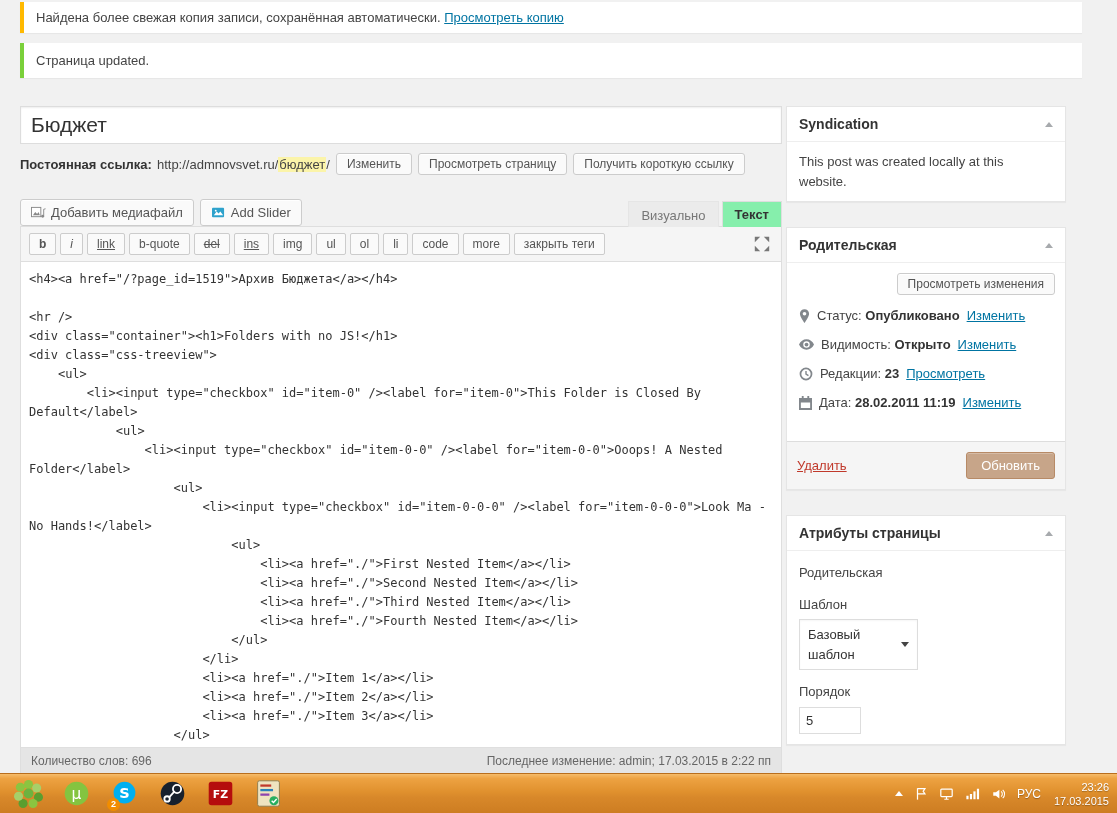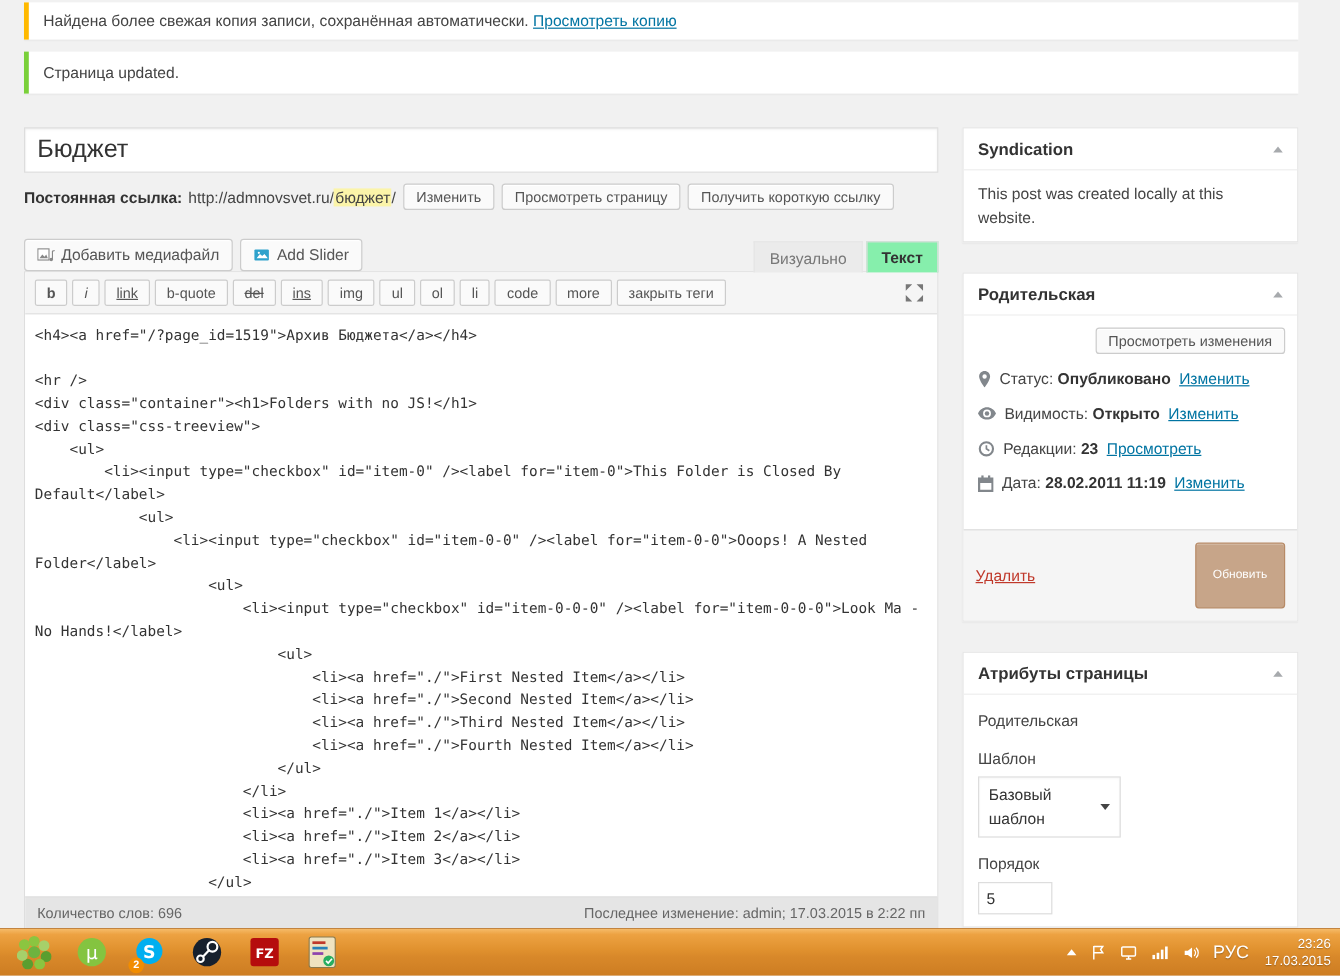--- a/index.html
+++ b/index.html
@@ -11,21 +11,21 @@
   }
   a { color:#0074a2; text-decoration:underline; cursor:pointer; }
 
   .page { width:1062px; margin-left:20px; padding-top:2px; }
 
   
   .notice { background:#fff; border-left:4px solid #ccc; box-shadow:0 1px 1px rgba(0,0,0,.04); padding:8px 12px; }
   .notice--autosave { border-left-color:#ffb900; margin-bottom:10px; }
   .notice--updated  { border-left-color:#7ad03a; padding:10px 12px; }
 
-  .columns { display:flex; gap:20px; margin-top:28px; }
+  .columns { display:flex; gap:4px; margin-top:28px; }
   .main { width:762px; flex:none; }
   .sidebar { width:280px; flex:none; }
 
   
   .title-input {
     width:100%; height:38px; background:#fff; border:1px solid #ddd;
     box-shadow:inset 0 1px 2px rgba(0,0,0,.07);
     font-size:21px; padding:3px 10px; color:#333; outline:none;
     font-family:inherit;
   }
@@ -71,21 +71,21 @@
   .postbox-title { font-size:14px; font-weight:600; color:#333; }
   .panel-toggle { width:0; height:0; border-left:4px solid transparent; border-right:4px solid transparent; border-bottom:5px solid #a7aaad; cursor:pointer; }
   .postbox-body { padding:10px 12px; line-height:1.5; }
 
   .preview-row { text-align:right; padding:10px 10px 6px; }
   .misc-row { padding:7px 12px; color:#444; display:flex; align-items:center; gap:7px; }
   .misc-row b { color:#333; }
   .misc-icon { line-height:0; color:#82878c; }
   .major-actions { margin-top:24px; padding:10px; background:#f5f5f5; border-top:1px solid #ddd; display:flex; justify-content:space-between; align-items:center; }
   .delete-link { color:#c0392b; }
-  .update-btn { background:#c7a589; border:1px solid #b78a66; border-radius:3px; color:#fff; font-size:10px; padding:21px 14px; cursor:pointer; box-shadow:inset 0 1px 0 rgba(255,255,255,.25); font-family:inherit; }
+  .update-btn { background:#c7a589; border:1px solid #b78a66; border-radius:3px; color:#fff; font-size:13px; padding:5px 14px; cursor:pointer; box-shadow:inset 0 1px 0 rgba(255,255,255,.25); font-family:inherit; }
 
   .attr-label { margin:12px 0 5px; color:#444; }
   .attr-label:first-child { margin-top:2px; }
   .fake-select { border:1px solid #ddd; background:#fff; padding:5px 8px; display:flex; justify-content:space-between; align-items:center; color:#333; cursor:pointer; box-shadow:inset 0 1px 2px rgba(0,0,0,.04); }
   .fake-select .caret { width:0; height:0; border-left:4px solid transparent; border-right:4px solid transparent; border-top:5px solid #444; margin-left:10px; }
   .select-template { width:119px; }
   .order-input { width:62px; border:1px solid #ddd; padding:5px 6px; font-size:13px; color:#333; outline:none; font-family:inherit; }
 
   
   .taskbar {
@@ -94,21 +94,21 @@
     border-top:1px solid #b96e1d;
     display:flex; justify-content:space-between; align-items:center; padding:0 8px;
   }
   .task-icons { display:flex; gap:8px; }
   .app-icon { width:40px; height:38px; display:flex; align-items:center; justify-content:center; cursor:pointer; position:relative; border-radius:3px; }
   .app-icon svg { width:29px; height:29px; }
   .badge { position:absolute; left:3px; bottom:2px; background:#f18d00; color:#fff; border-radius:50%; width:13px; height:13px; font-size:9px; font-weight:bold; display:flex; align-items:center; justify-content:center; }
   .tray { display:flex; align-items:center; gap:11px; color:#fff; }
   .tray-chevron { width:0; height:0; border-left:4px solid transparent; border-right:4px solid transparent; border-bottom:5px solid #fff; cursor:pointer; }
   .tray-icon { line-height:0; cursor:pointer; }
-  .lang { font-size:15px; color:#fff; cursor:pointer; text-shadow:0 1px 1px rgba(0,0,0,.3); }
+  .lang { font-size:12px; color:#fff; cursor:pointer; text-shadow:0 1px 1px rgba(0,0,0,.3); }
   .clock { font-size:11px; line-height:14px; text-align:right; cursor:pointer; text-shadow:0 1px 1px rgba(0,0,0,.3); margin-left:2px; }
 </style>
 </head>
 <body>
 
 <div class="page">
 
   <div class="notice notice--autosave">
     <span>Найдена более свежая копия записи, сохранённая автоматически.</span>
     <a>Просмотреть копию</a>

